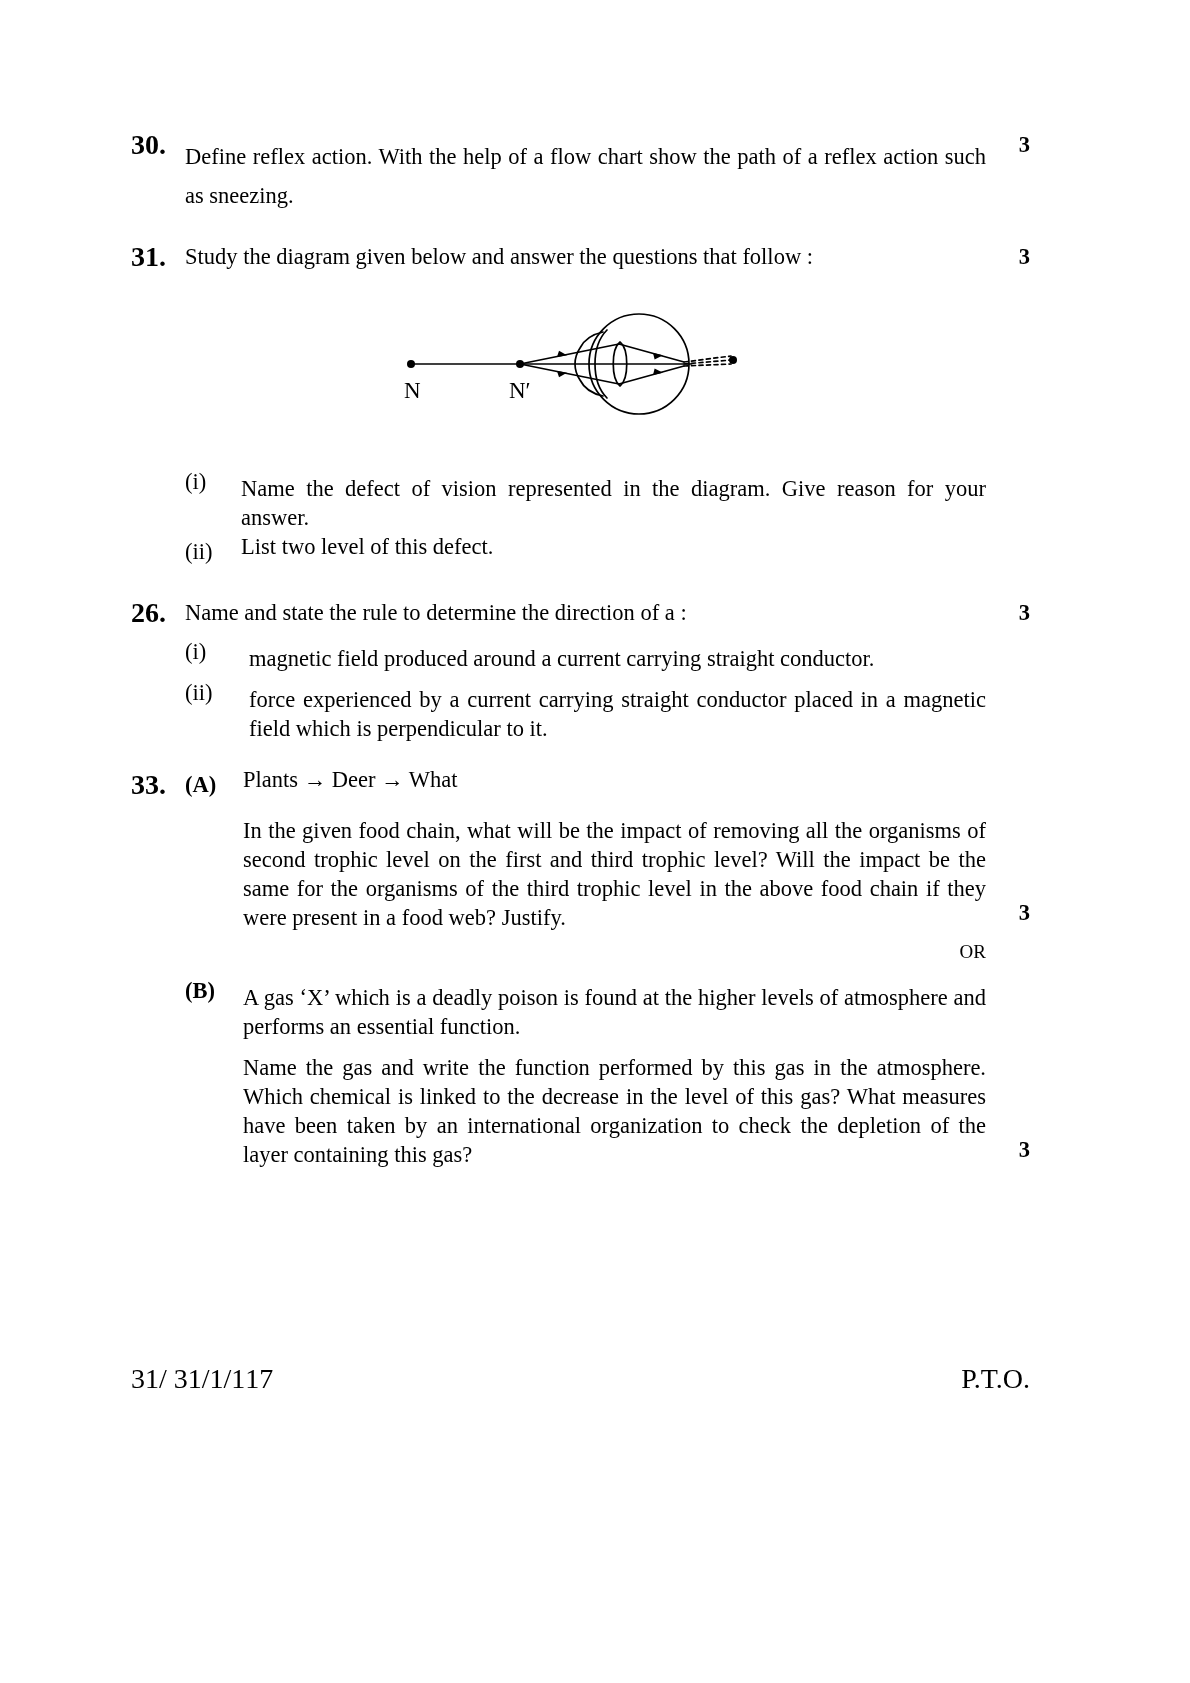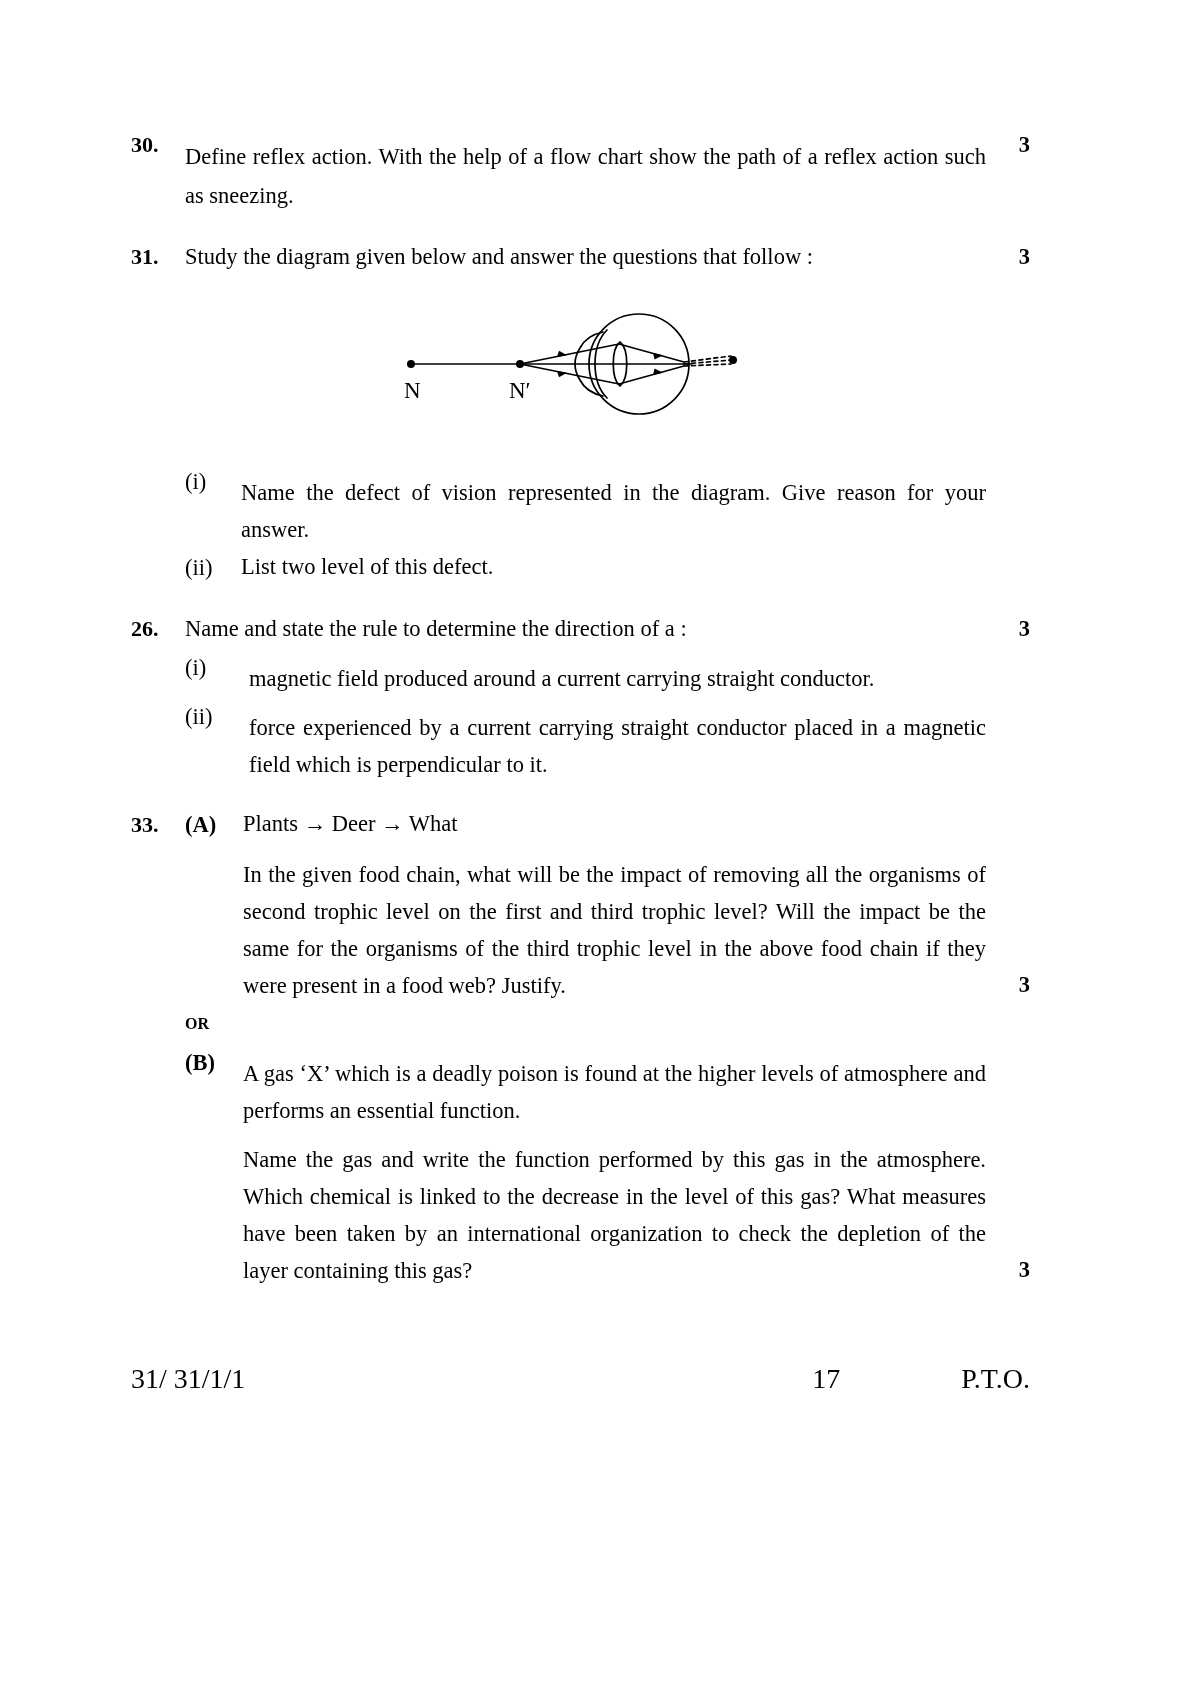--- a/index.html
+++ b/index.html
@@ -26,21 +26,21 @@
 
   
   .q-row {
     display: flex;
     align-items: flex-start;
     width: 100%;
   }
   .q-num {
     flex: 0 0 54px;
     font-weight: bold;
-    font-size: 22px;
+    font-size: 28px;
     line-height: 39px;
   }
   .q-body {
     flex: 1 1 auto;
     min-width: 0;
     font-size: 22.5px;
     line-height: 39px;
   }
   .q-marks {
     flex: 0 0 44px;
@@ -67,34 +67,34 @@
     font-size: 22.5px;
     line-height: 39px;
   }
   .sub-label.wide {
     flex: 0 0 64px;
   }
   .sub-text {
     flex: 1 1 auto;
     min-width: 0;
     font-size: 22.5px;
-    line-height: 37px;
+    line-height: 29px;
   }
 
   .alpha-label {
     flex: 0 0 58px;
     font-weight: bold;
     font-size: 22.5px;
     line-height: 39px;
   }
 
   .or-line {
-    text-align: left;
-    font-weight: bold;
-    font-size: 16px;
+    text-align: right;
+    font-weight: normal;
+    font-size: 19px;
     line-height: 39px;
   }
   .gap-md { height: 22px; }
 
   
   .diagram-wrap {
     width: 100%;
     display: flex;
     justify-content: center;
     margin-top: 26px;
@@ -107,21 +107,21 @@
     left: 131px;
     right: 160px;
     bottom: 288px;
     display: flex;
     align-items: baseline;
     font-size: 28px;
   }
   .footer-left { flex: 0 0 auto; }
   .footer-center {
     flex: 1 1 auto;
-    text-align: right;
+    text-align: left;
     padding-right: 90px;
   }
   .footer-right { flex: 0 0 auto; margin-left: 31px; }
 </style>
 </head>
 <body>
 
 <div class="page">
 
   <div class="q-row">

